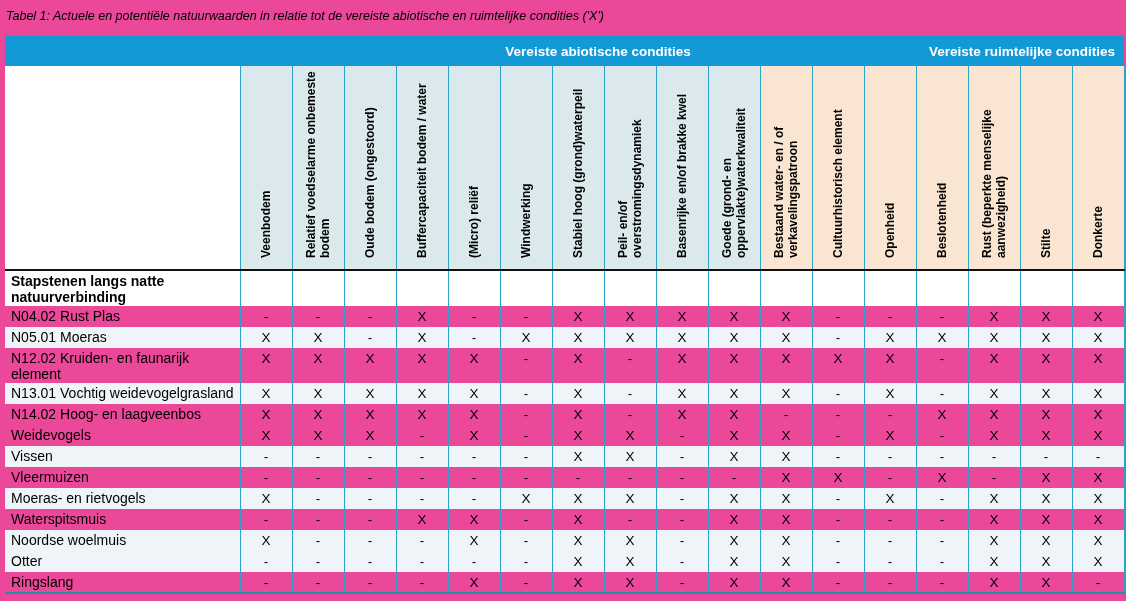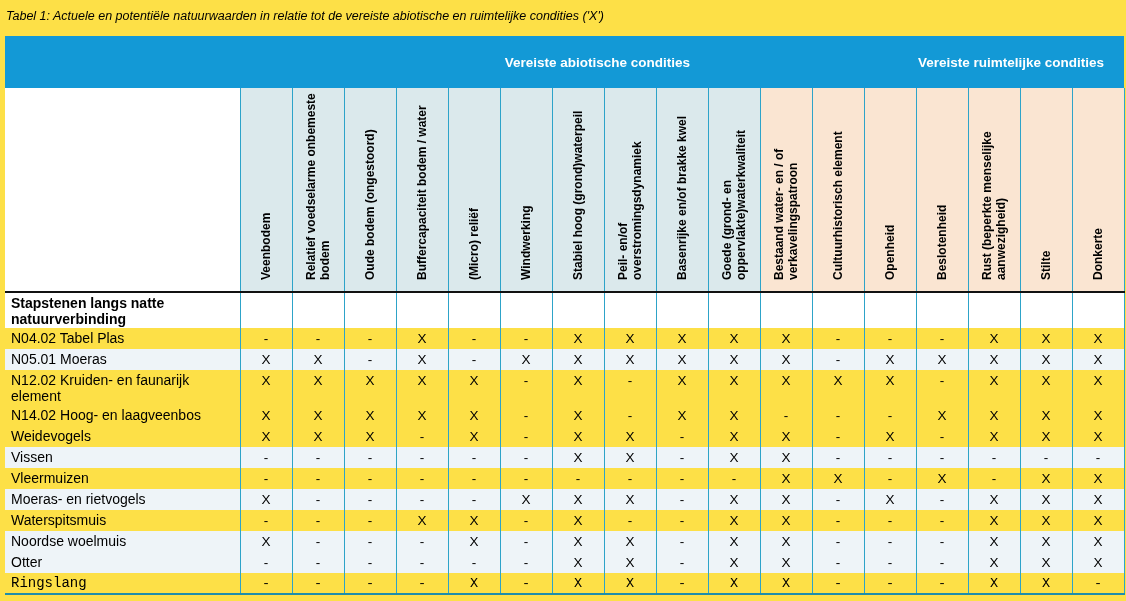--- a/index.html
+++ b/index.html
@@ -2,25 +2,25 @@
 <html style="--bar: #1399d6; --abiotic: #dbe9ec; --spatial: #fae5d2; --grid: #2da3c9; --stripe: #eef4f8; --bottom: #1f8dab;"><head>
 <meta charset="utf-8">
 <style>
   :root{
     --bar:#1399d6; --abiotic:#dbe9ec; --spatial:#fae5d2;
     --grid:#2da3c9; --stripe:#eef4f8; --bottom:#1f8dab;
   }
   *{box-sizing:border-box;}
   html,body{margin:0;padding:0;background:#fff;}
   body{font-family:"Liberation Sans",sans-serif;color:#000;}
-  .page{position:relative;width:1126px;height:601px;background:#fde047;overflow:hidden;}
+  .page{position:relative;width:1126px;height:601px;background:#ec4899;overflow:hidden;}
   .caption{font-style:italic;font-size:12.5px;padding:9px 0 0 6px;height:36px;}
   table.matrix{border-collapse:collapse;table-layout:fixed;width:1119px;margin-left:5px;}
   
-  .bar-cell{background:var(--bar);height:28px;padding:12px;}
+  .bar-cell{background:var(--bar);height:28px;padding:1px;}
   .bar{position:relative;height:28px;width:100%;}
   .bar-label{position:absolute;top:50%;color:#fff;font-weight:bold;font-size:13.5px;white-space:nowrap;}
   .bar-label.abiotic-label{left:53%;transform:translate(-50%,-50%);}
   .bar-label.spatial-label{right:8px;transform:translateY(-50%);}
   
   .colhead-row td{height:204px;padding:0;}
   td.corner{background:#fff;}
   td.col-header{vertical-align:bottom;text-align:center;border-left:1.5px solid var(--grid);padding-bottom:7px;}
   td.col-header.abiotic{background:var(--abiotic);}
   td.col-header.spatial{background:var(--spatial);}
@@ -31,21 +31,21 @@
   .section-row td{border-top:2px solid #111;height:19px;background:#fff;}
   .section-row td.row-label{font-weight:bold;}
   .section-row td.cell{border-left:1.5px solid var(--grid);}
   .section-row td.cell:last-child{border-right:1.5px solid var(--grid);}
   
   tr.data-row td{height:21px;vertical-align:top;}
   tr.data-row.stripe td{background:var(--stripe);}
   td.row-label{font-size:14px;line-height:16px;padding:2px 4px 1px 6px;text-align:left;}
   td.cell{border-left:1.5px solid var(--grid);text-align:center;font-size:13.5px;line-height:17px;padding-top:2px;}
   td.cell:last-child{border-right:1.5px solid var(--grid);}
-  tr.data-row:last-child td{border-bottom:2.5px solid var(--bottom);font-family:Liberation Mono, monospace;}
+  tr.data-row:last-child td{border-bottom:2.5px solid var(--bottom);}
 </style>
 </head>
 <body>
 
 <div class="page">
   <div class="caption">Tabel 1: Actuele en potentiële natuurwaarden in relatie tot de vereiste abiotische en ruimtelijke condities ('X')</div>
   <table class="matrix">
     <colgroup>
       <col style="width:235px">
     <col style="width: 52px;">
@@ -109,21 +109,21 @@
           <td class="cell"></td>
           <td class="cell"></td>
           <td class="cell"></td>
           <td class="cell"></td>
           <td class="cell"></td>
           <td class="cell"></td>
           <td class="cell"></td>
           <td class="cell"></td>
         </tr>
         <tr class="data-row">
-          <td class="row-label">N04.02 Tabel Plas</td>
+          <td class="row-label">N04.02 Rust Plas</td>
           <td class="cell">-</td>
           <td class="cell">-</td>
           <td class="cell">-</td>
           <td class="cell">X</td>
           <td class="cell">-</td>
           <td class="cell">-</td>
           <td class="cell">X</td>
           <td class="cell">X</td>
           <td class="cell">X</td>
           <td class="cell">X</td>
@@ -162,20 +162,40 @@
           <td class="cell">X</td>
           <td class="cell">X</td>
           <td class="cell">X</td>
           <td class="cell">-</td>
           <td class="cell">X</td>
           <td class="cell">-</td>
           <td class="cell">X</td>
           <td class="cell">X</td>
           <td class="cell">X</td>
           <td class="cell">X</td>
+          <td class="cell">X</td>
+          <td class="cell">-</td>
+          <td class="cell">X</td>
+          <td class="cell">X</td>
+          <td class="cell">X</td>
+        </tr>
+        <tr class="data-row stripe">
+          <td class="row-label">N13.01 Vochtig weidevogelgrasland</td>
+          <td class="cell">X</td>
+          <td class="cell">X</td>
+          <td class="cell">X</td>
+          <td class="cell">X</td>
+          <td class="cell">X</td>
+          <td class="cell">-</td>
+          <td class="cell">X</td>
+          <td class="cell">-</td>
+          <td class="cell">X</td>
+          <td class="cell">X</td>
+          <td class="cell">X</td>
+          <td class="cell">-</td>
           <td class="cell">X</td>
           <td class="cell">-</td>
           <td class="cell">X</td>
           <td class="cell">X</td>
           <td class="cell">X</td>
         </tr>
         <tr class="data-row">
           <td class="row-label">N14.02 Hoog- en laagveenbos</td>
           <td class="cell">X</td>
           <td class="cell">X</td>

